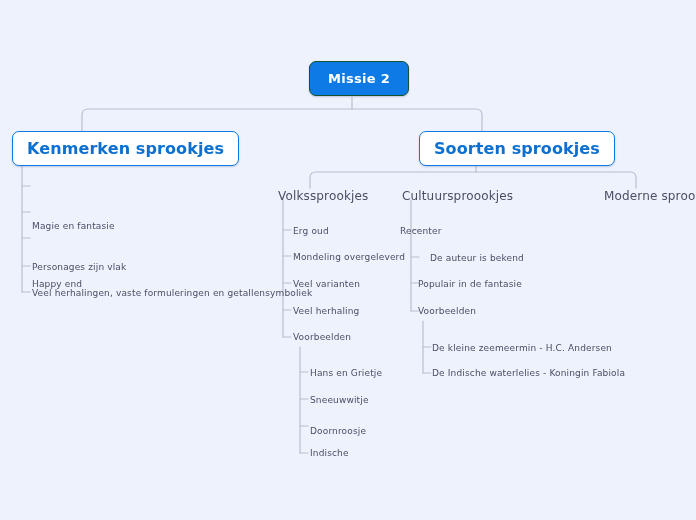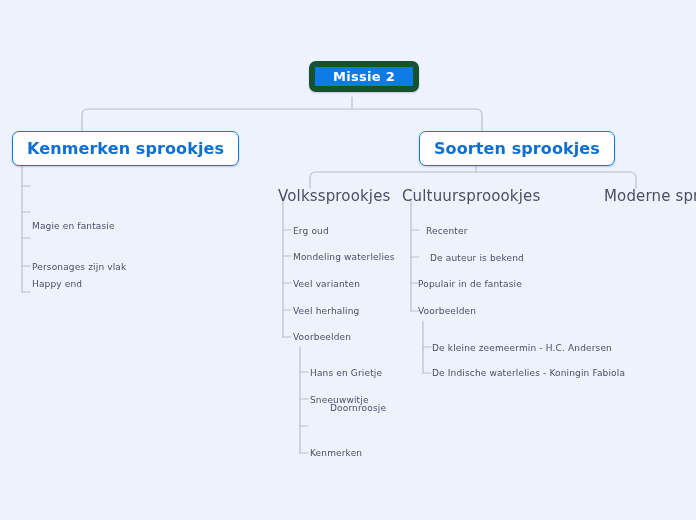--- a/index.html
+++ b/index.html
@@ -30,27 +30,27 @@
     pointer-events: none;
   }
   .node {
     position: absolute;
     box-sizing: border-box;
     white-space: nowrap;
   }
   
   .node-root {
     background: #0d7ae5;
-    border: 6px solid #14532d;
+    border: 1px solid #14532d;
     border-radius: 7px;
     color: #ffffff;
     font-weight: bold;
     font-size: 13px;
     letter-spacing: 0.3px;
-    padding: 2px 18px;
+    padding: 9px 18px;
     box-shadow: 0 1px 2px rgba(60, 80, 130, 0.28);
   }
   
   .node-branch {
     background: #ffffff;
     border: 1.5px solid #0d7ae5;
     border-radius: 7px;
     color: #0d6fd0;
     font-weight: bold;
     font-size: 16px;
@@ -63,21 +63,21 @@
     color: #4a4e63;
     font-size: 9px;
     letter-spacing: 0.15px;
     background: transparent;
     border: none;
     padding: 0;
     line-height: 12px;
   }
   .node-sub {
     color: #4a4e63;
-    font-size: 15px;
+    font-size: 12px;
     letter-spacing: 0.15px;
     background: transparent;
     border: none;
     padding: 0;
     line-height: 12px;
   }
 </style>
 </head>
 <body>
 
@@ -136,61 +136,64 @@
 
   <div class="node node-leaf" style="left:32px; top:207px;margin-top:13px;">
     <span>Magie en fantasie</span>
   </div>
   <div class="node node-leaf" style="left:32px; top:233px;margin-top:45px;">
     <span>Happy end</span>
   </div>
   <div class="node node-leaf" style="left:32px; top:261px;">
     <span>Personages zijn vlak</span>
   </div>
+  <div class="node node-leaf" style="left:32px; top:287px;">
+    <span>Veel herhalingen, vaste formuleringen en getallensymboliek</span>
+  </div>
 
   <div class="node node-branch" style="left:419px; top:131px;">
     <span>Soorten sprookjes</span>
   </div>
 
   <div class="node node-sub" style="left:278px; top:190px;">
     <span>Volkssprookjes</span>
   </div>
   <div class="node node-leaf" style="left:293px; top:225px;">
     <span>Erg oud</span>
   </div>
   <div class="node node-leaf" style="left:293px; top:251px;">
-    <span>Mondeling waterlelies</span>
+    <span>Mondeling overgeleverd</span>
   </div>
   <div class="node node-leaf" style="left:293px; top:278px;">
     <span>Veel varianten</span>
   </div>
   <div class="node node-leaf" style="left:293px; top:305px;">
     <span>Veel herhaling</span>
   </div>
   <div class="node node-leaf" style="left:293px; top:331px;">
     <span>Voorbeelden</span>
   </div>
 
   <div class="node node-leaf" style="left:310px; top:367px;">
     <span>Hans en Grietje</span>
   </div>
   <div class="node node-leaf" style="left:310px; top:394px;">
     <span>Sneeuwwitje</span>
   </div>
-  <div class="node node-leaf" style="left:310px; top:402px;margin-left:20px;">
+  <div class="node node-leaf" style="left:310px; top:425px;">
     <span>Doornroosje</span>
   </div>
   <div class="node node-leaf" style="left:310px; top:447px;">
-    <span>Kenmerken</span>
+    <span>Indische</span>
   </div>
 
   <div class="node node-sub" style="left:402px; top:190px;">
     <span>Cultuursproookjes</span>
   </div>
-  <div class="node node-leaf" style="left:426px; top:225px;">
+  <div class="node node-leaf" style="left:400px; top:225px;">
     <span>Recenter</span>
   </div>
   <div class="node node-leaf" style="left:418px; top:252px;margin-left:12px;">
     <span>De auteur is bekend</span>
   </div>
   <div class="node node-leaf" style="left:418px; top:278px;">
     <span>Populair in de fantasie</span>
   </div>
   <div class="node node-leaf" style="left:418px; top:305px;">
     <span>Voorbeelden</span>

